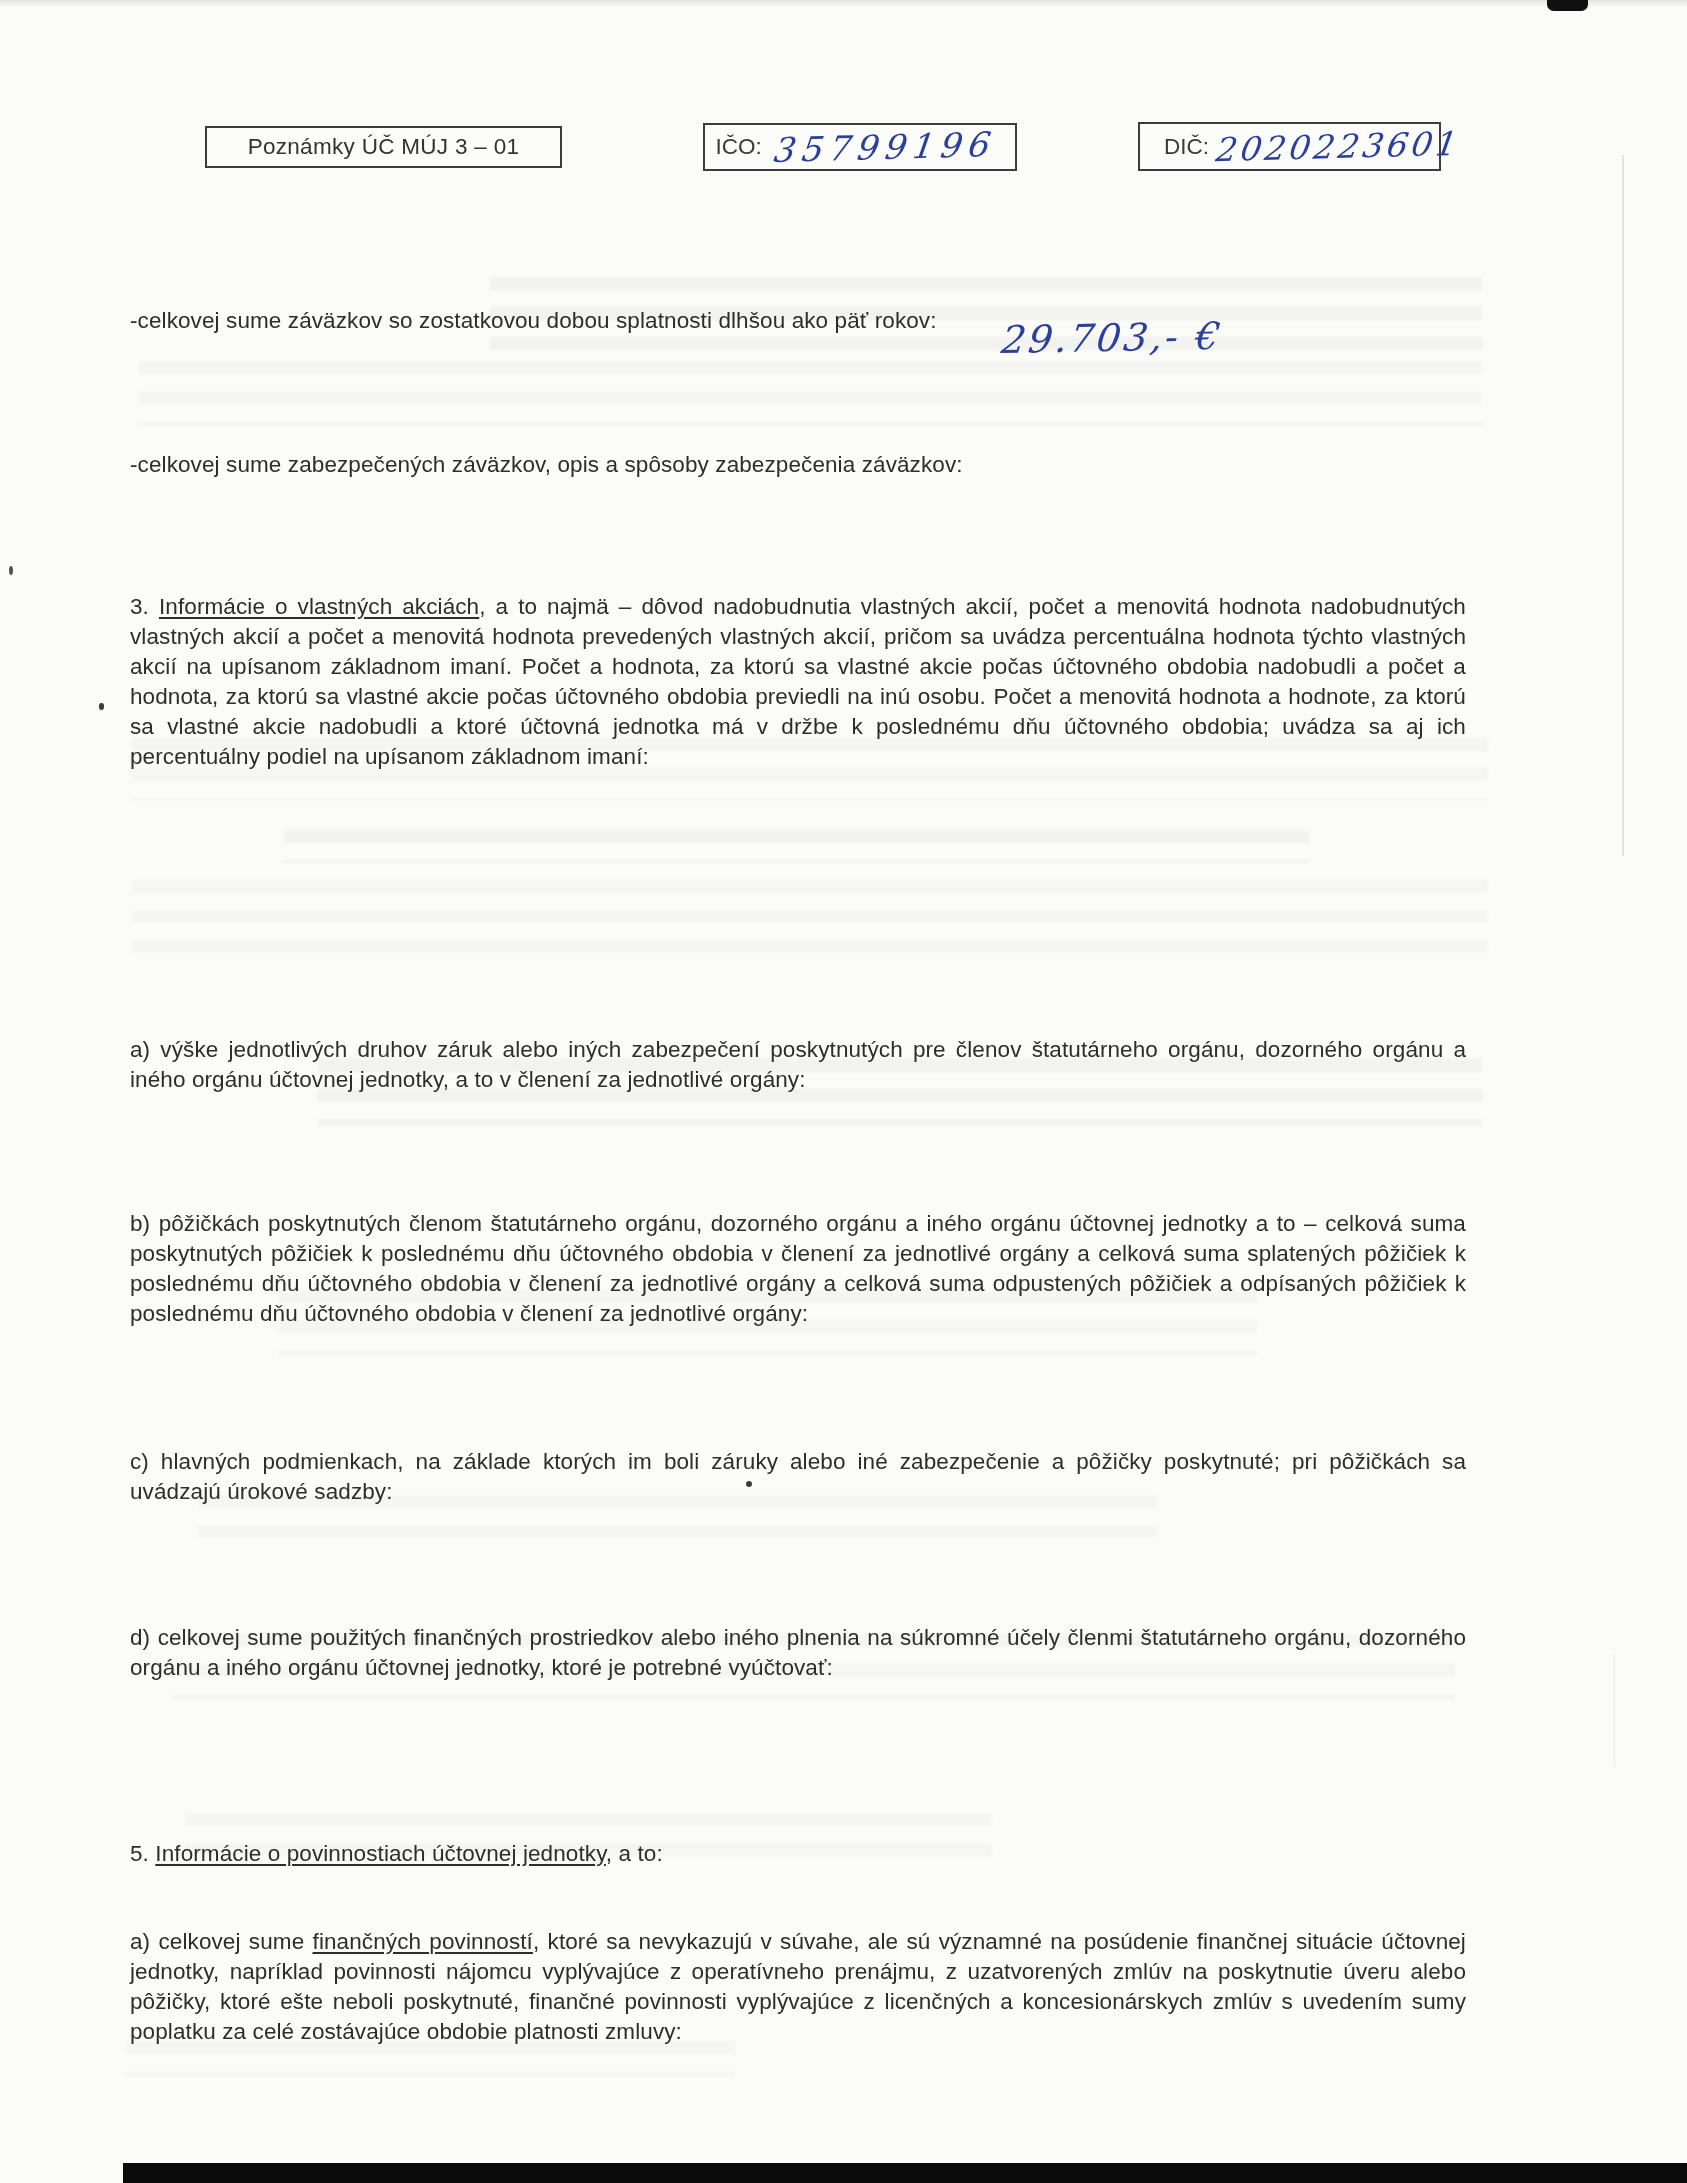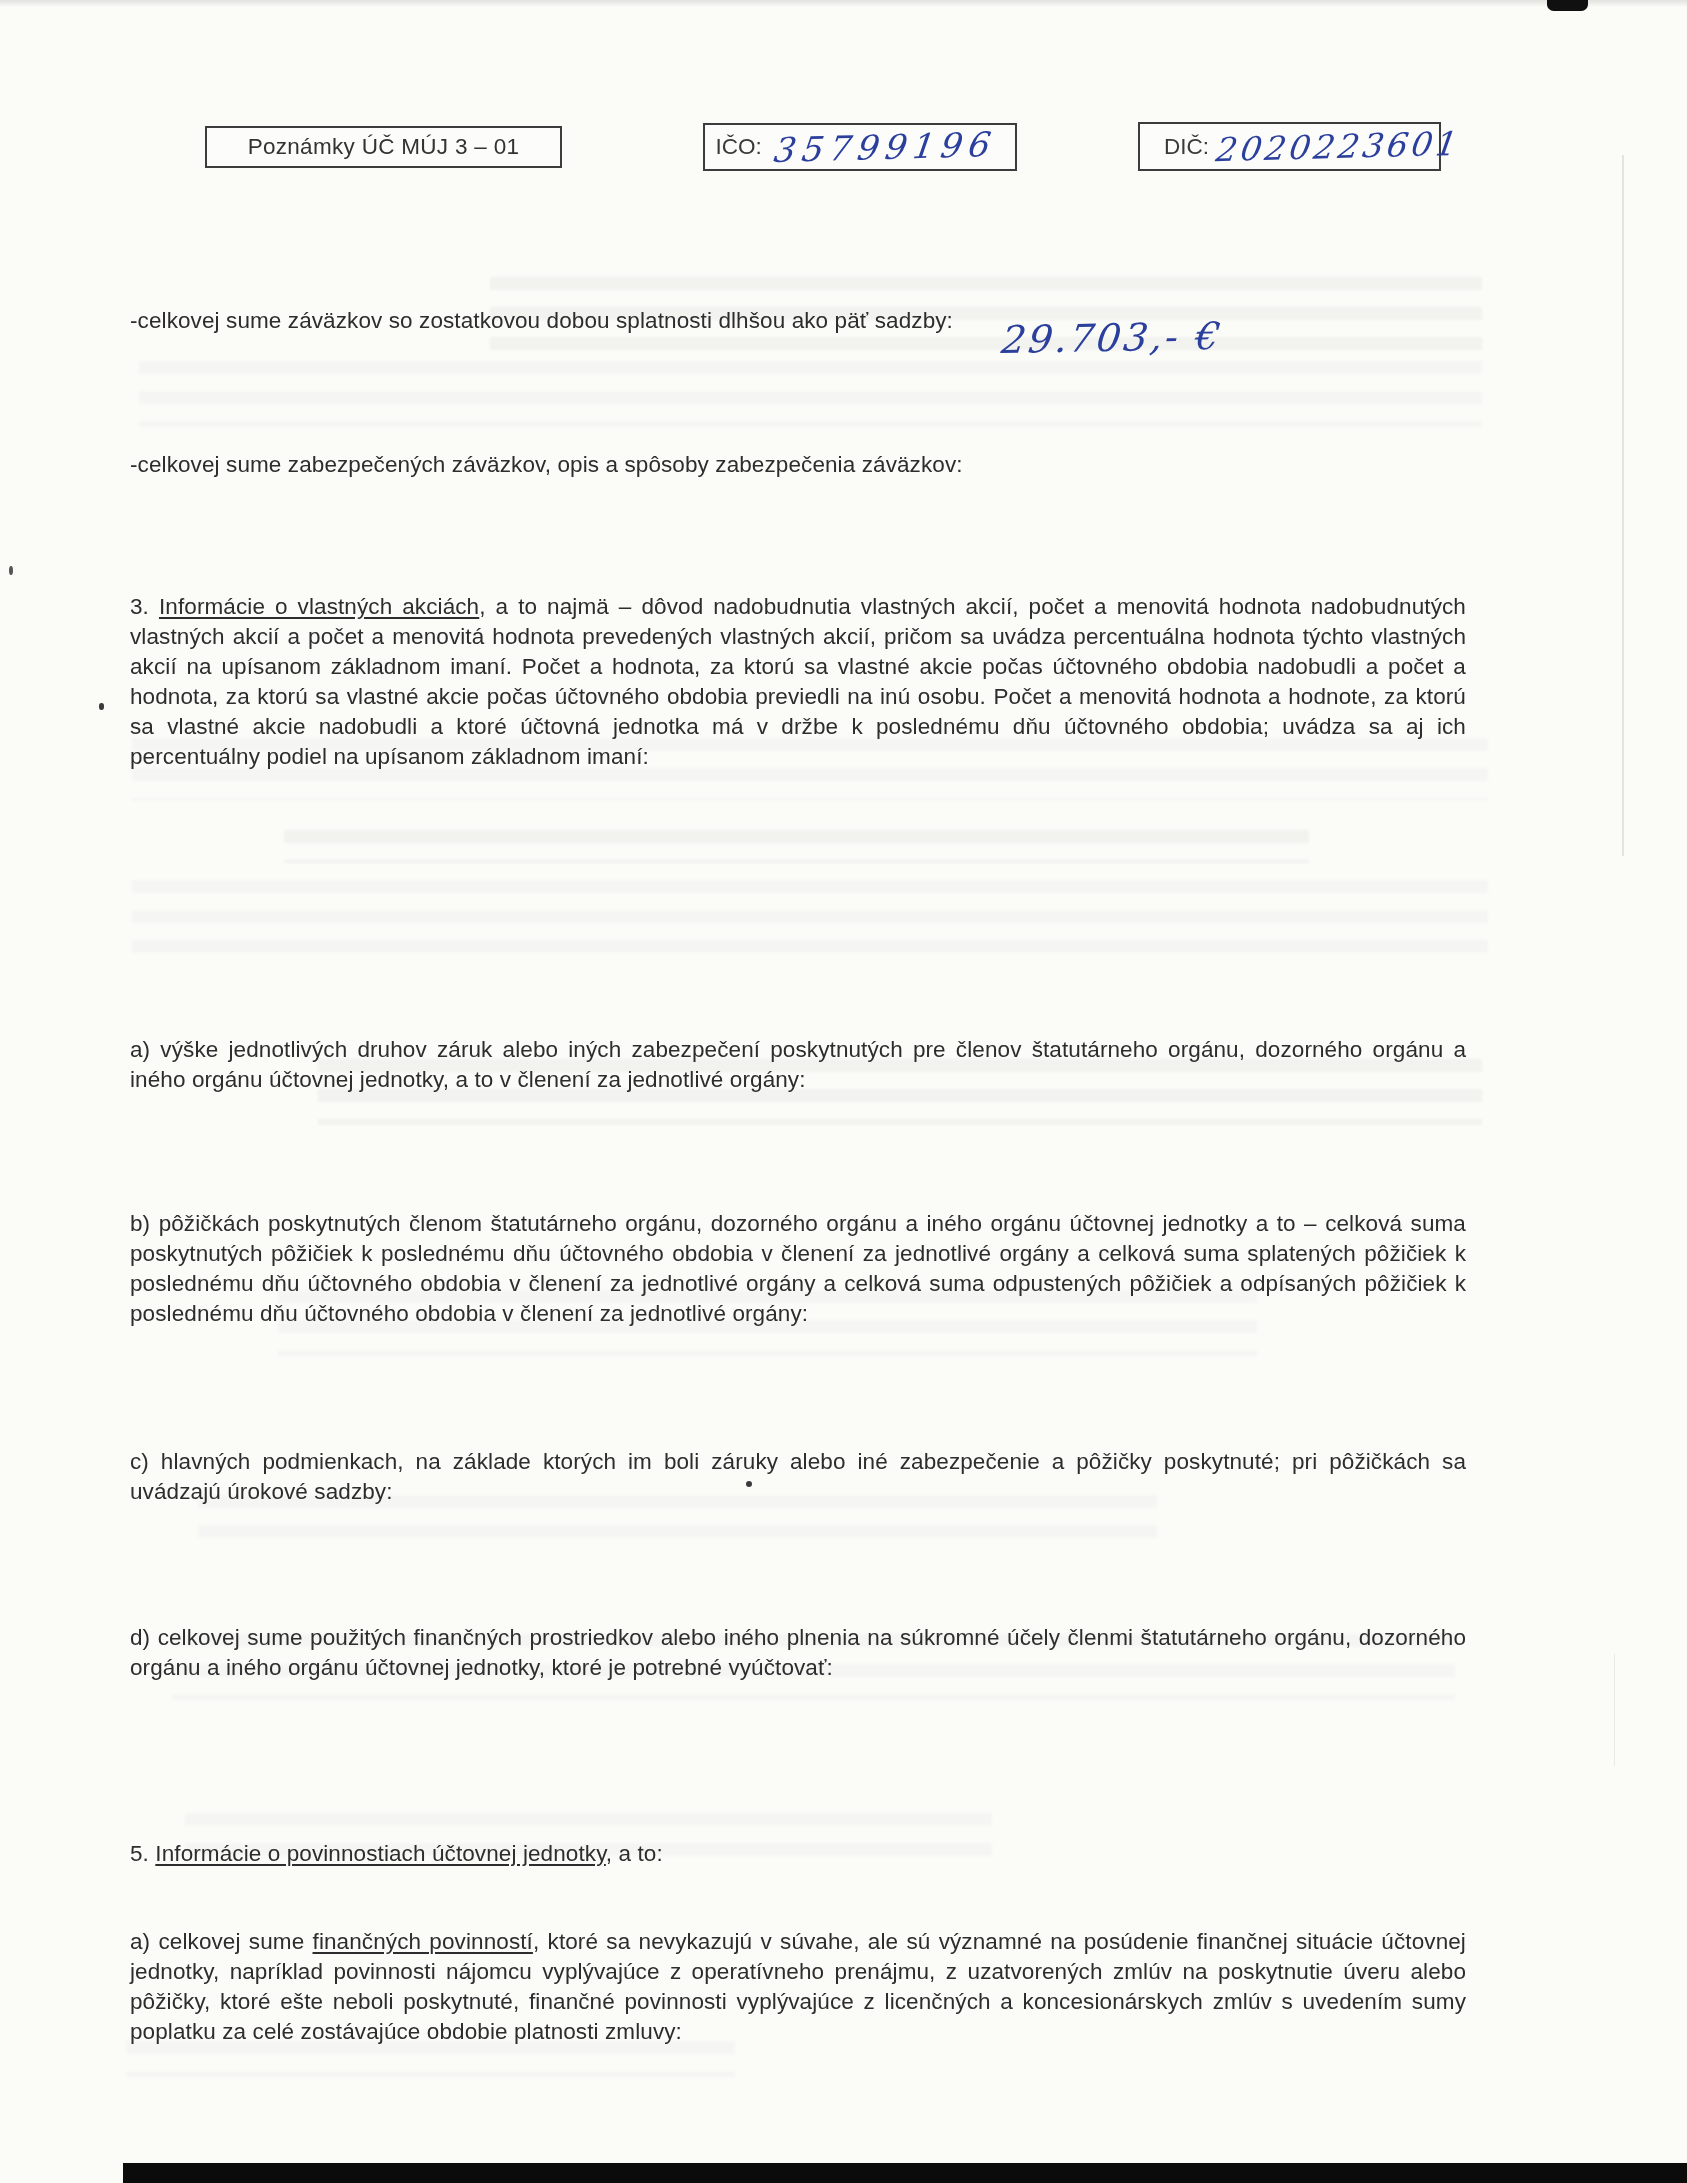--- a/index.html
+++ b/index.html
@@ -132,21 +132,21 @@
   <div class="ghost light" style="left:284px;  top:830px; width:1025px; height:33px;"></div>
   <div class="ghost lighter" style="left:132px;  top:880px; width:1356px; height:76px;"></div>
   <div class="ghost light" style="left:318px;  top:1059px; width:1164px; height:66px;"></div>
   <div class="ghost lighter" style="left:278px;  top:1290px; width:979px; height:66px;"></div>
   <div class="ghost lighter" style="left:198px;  top:1495px; width:959px; height:56px;"></div>
   <div class="ghost lighter" style="left:172px;  top:1634px; width:1283px; height:66px;"></div>
   <div class="ghost lighter" style="left:185px;  top:1813px; width:807px; height:60px;"></div>
   <div class="ghost lighter" style="left:126px;  top:2041px; width:609px;  height:36px;"></div>
 
   <p class="para" style="top:283px;">
-    <span>-celkovej sume záväzkov so zostatkovou dobou splatnosti dlhšou ako päť sadzby:</span>
+    <span>-celkovej sume záväzkov so zostatkovou dobou splatnosti dlhšou ako päť rokov:</span>
   </p>
 
   <span class="handwriting amount">29.703,- €</span>
 
   <p class="para" style="top:427px;">
     <span>-celkovej sume zabezpečených záväzkov, opis a spôsoby zabezpečenia záväzkov:</span>
   </p>
 
   <p class="para" style="top:569px;">
     <span>3. </span><span class="u">Informácie o vlastných akciách</span><span>, a to najmä – dôvod nadobudnutia vlastných akcií, počet a menovitá hodnota nadobudnutých vlastných akcií a počet a menovitá hodnota prevedených vlastných akcií, pričom sa uvádza percentuálna hodnota týchto vlastných akcií na upísanom základnom imaní. Počet a hodnota, za ktorú sa vlastné akcie počas účtovného obdobia nadobudli a počet a hodnota, za ktorú sa vlastné akcie počas účtovného obdobia previedli na inú osobu. Počet a menovitá hodnota a hodnote, za ktorú sa vlastné akcie nadobudli a ktoré účtovná jednotka má v držbe k poslednému dňu účtovného obdobia; uvádza sa aj ich percentuálny podiel na upísanom základnom imaní:</span>

